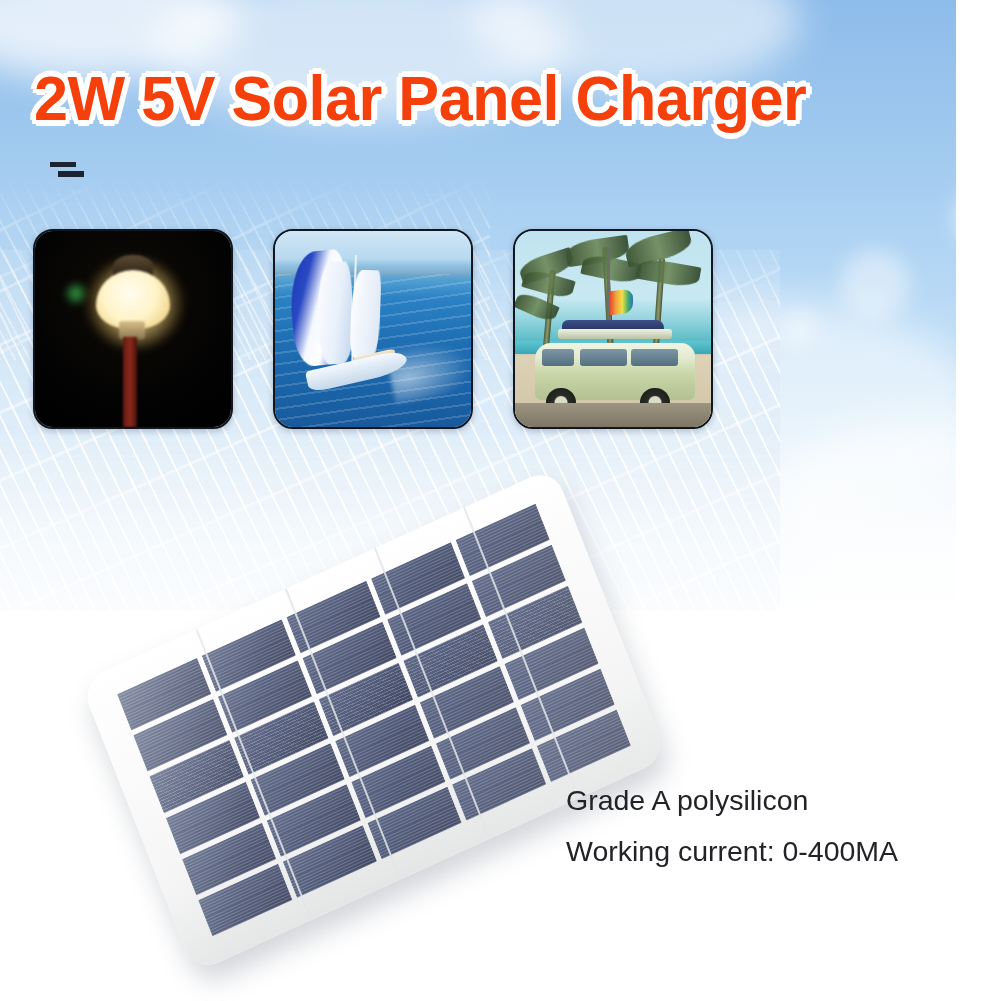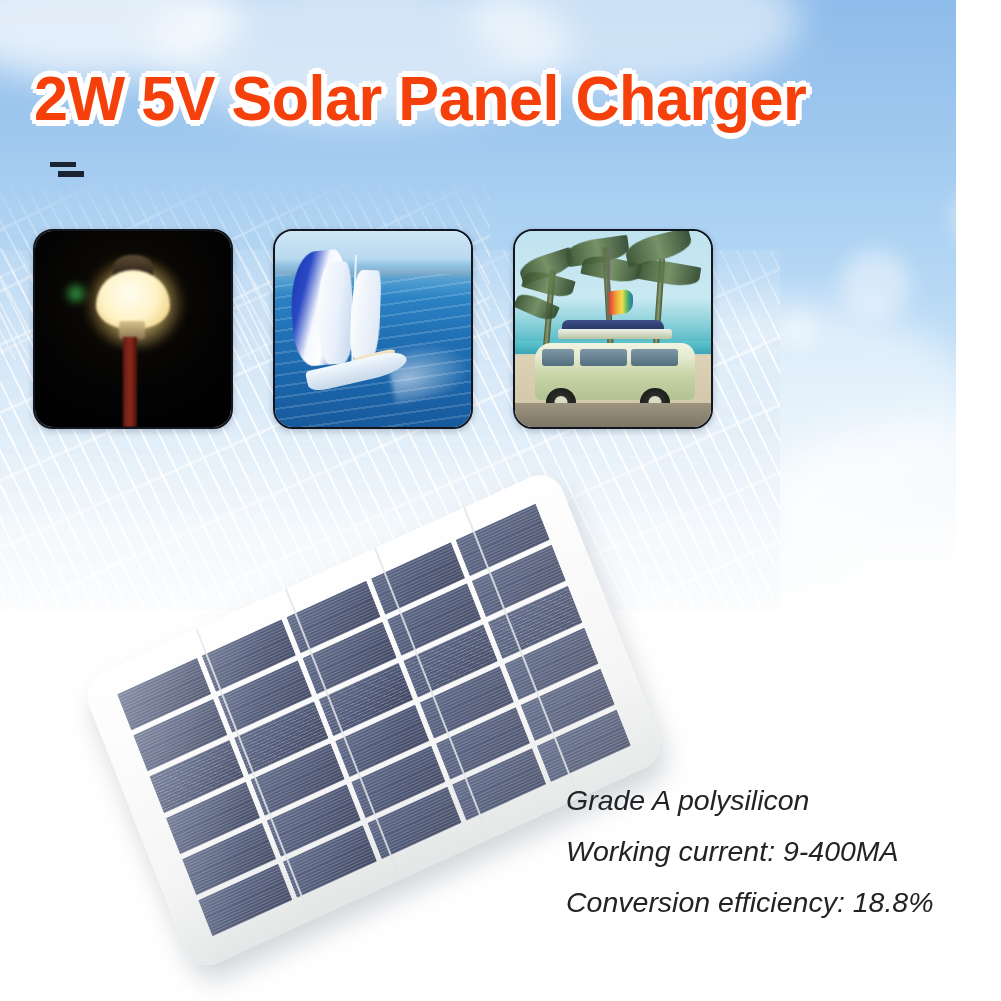--- a/index.html
+++ b/index.html
@@ -162,21 +162,21 @@
   .busbar{position:absolute;top:0;bottom:0;width:2px;background:rgba(226,229,232,.85);}
   .shine{
     position:absolute;left:0;top:0;right:0;bottom:0;border-radius:26px;
     background:linear-gradient(118deg, rgba(255,255,255,.30) 0%, rgba(255,255,255,.04) 30%, rgba(255,255,255,0) 55%, rgba(255,255,255,.16) 100%);
     pointer-events:none;
   }
 
   
   .specs{position:absolute;left:566px;top:786px;width:430px;}
   .spec{
-    font-size:28.5px;color:#222326;line-height:1;margin-bottom:22.5px;white-space:nowrap;font-style:italic;
+    font-size:28.5px;color:#222326;line-height:1;margin-bottom:22.5px;white-space:nowrap;
   }
 </style>
 </head>
 <body>
 
 <div id="stage">
 
   <div class="sky"></div>
 
   <div class="cloud" style="left:-60px;top:-40px;width:300px;height:120px;opacity:.75;"></div>
@@ -287,17 +287,16 @@
       <div class="busbar" style="left:127px;"></div>
       <div class="busbar" style="left:225px;"></div>
       <div class="busbar" style="left:323px;"></div>
       <div class="busbar" style="left:421px;"></div>
       <div class="shine"></div>
     </div>
   </div>
 
   <div class="specs">
     <div class="spec">Grade A polysilicon</div>
-    <div class="spec">Working current: 9-400MA</div>
-    <div class="spec">Conversion efficiency: 18.8%</div>
+    <div class="spec">Working current: 0-400MA</div>
   </div>
 
 </div>
 
 </body></html>

